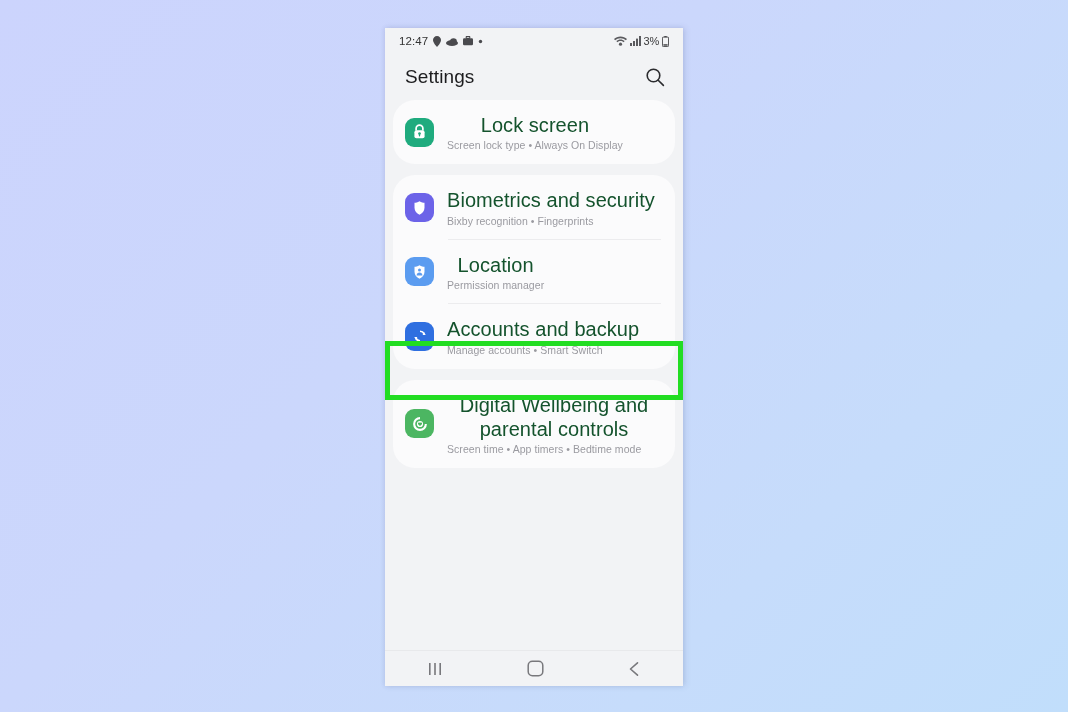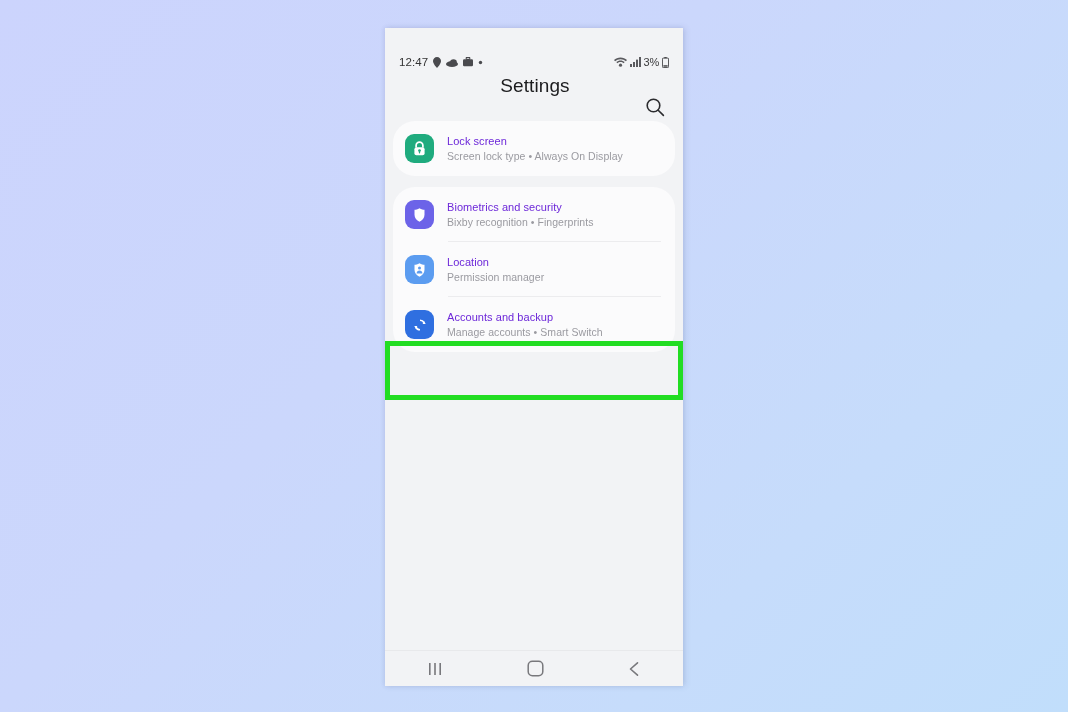--- a/index.html
+++ b/index.html
@@ -22,36 +22,35 @@
     overflow:hidden;
     box-shadow:2px 0 6px rgba(80,90,140,.18), -1px 0 4px rgba(80,90,140,.10);
   }
 
   
   #statusbar {
     height:26px;
     display:flex; align-items:center;
     padding:0 14px;
     background:#f2f3f5;
-    font-size:11px; color:#3a3a3c;margin-top:21px;
+    font-size:11px; color:#3a3a3c;
   }
   #clock { font-size:11.5px; letter-spacing:.1px; color:#333; }
   .sb-left { display:flex; align-items:center; gap:5px; }
   .sb-right { margin-left:auto; display:flex; align-items:center; gap:3px; }
   .sb-ico { display:inline-block; line-height:0; }
   .sb-ico svg { display:block; }
   #battpct { font-size:11px; color:#3a3a3c; letter-spacing:-.2px; }
 
   
   #titlebar {
     height:46px;
     display:flex; align-items:center;
     padding:0 18px 0 20px;
     background:#f2f3f5;
-    flex-direction:column;
   }
   #pagetitle { font-size:19px; color:#1c1c1e; letter-spacing:.1px; }
   #searchbtn { margin-left:auto; line-height:0; cursor:pointer; }
 
   
   #list {
     background:#f2f3f5;
     padding:0 8px;
     height:calc(658px - 26px - 46px - 36px);
   }
@@ -74,22 +73,22 @@
   }
   .ico {
     width:29px; height:29px; flex:0 0 29px;
     border-radius:9px;
     display:flex; align-items:center; justify-content:center;
     margin-right:13px;
   }
   .ico svg { display:block; }
   .txt { min-width:0; }
   .ttl {
-    font-size:11px; color:#6d28d9;
-    line-height:1.22; letter-spacing:.05px;
+    font-size:20px; color:#14532d;
+    line-height:1.22; letter-spacing:.05px;text-align:center;
   }
   .sub {
     font-size:10.5px; color:#9a9aa0;
     margin-top:2px; letter-spacing:.05px; white-space:nowrap;
   }
 
   
   #highlight {
     position:absolute;
     left:0px; top:360px;
@@ -228,20 +227,35 @@
               <path d="M8 13.6a5.6 5.6 0 01-4.9-2.9l1.5-.85A3.88 3.88 0 008 11.9v1.7z" fill="#fff"></path>
               <path d="M3.8 11.8L2.3 9.1l3.1-.05z" fill="#fff"></path>
             </svg>
           </div>
           <div class="txt">
             <div class="ttl">Accounts and backup</div>
             <div class="sub">Manage accounts  •  Smart Switch</div>
           </div>
         </div>
       </div>
+      <div class="card">
+        <div class="row">
+          <div class="ico" style="background: rgb(76, 182, 98);">
+            <svg width="16" height="16" viewBox="0 0 16 16">
+              <path d="M8 1.1a6.9 6.9 0 106.9 6.9h-2.1A4.8 4.8 0 118 3.2z" fill="#fff"></path>
+              <circle cx="8" cy="8" r="3.1" fill="#fff"></circle>
+              <path d="M8 10.1L6.3 8.5c-.5-.47-.5-1.25 0-1.7.45-.42 1.2-.4 1.7.1.5-.5 1.25-.52 1.7-.1.5.45.5 1.23 0 1.7z" fill="#4cb662"></path>
+            </svg>
+          </div>
+          <div class="txt">
+            <div class="ttl">Digital Wellbeing and parental controls</div>
+            <div class="sub">Screen time  •  App timers  •  Bedtime mode</div>
+          </div>
+        </div>
+      </div>
     </div>
 
   <div id="highlight" style="top: 312.75px; height: 59.6875px; left: 0px; width: 298px; border-color: rgb(34, 221, 34);"></div>
 
   <div id="navbar">
     <div class="navbtn">
       <svg width="18" height="14" viewBox="0 0 18 14">
           <rect x="3" y="1" width="1.6" height="12" fill="#78787c"></rect>
           <rect x="8.2" y="1" width="1.6" height="12" fill="#78787c"></rect>
           <rect x="13.4" y="1" width="1.6" height="12" fill="#78787c"></rect>

